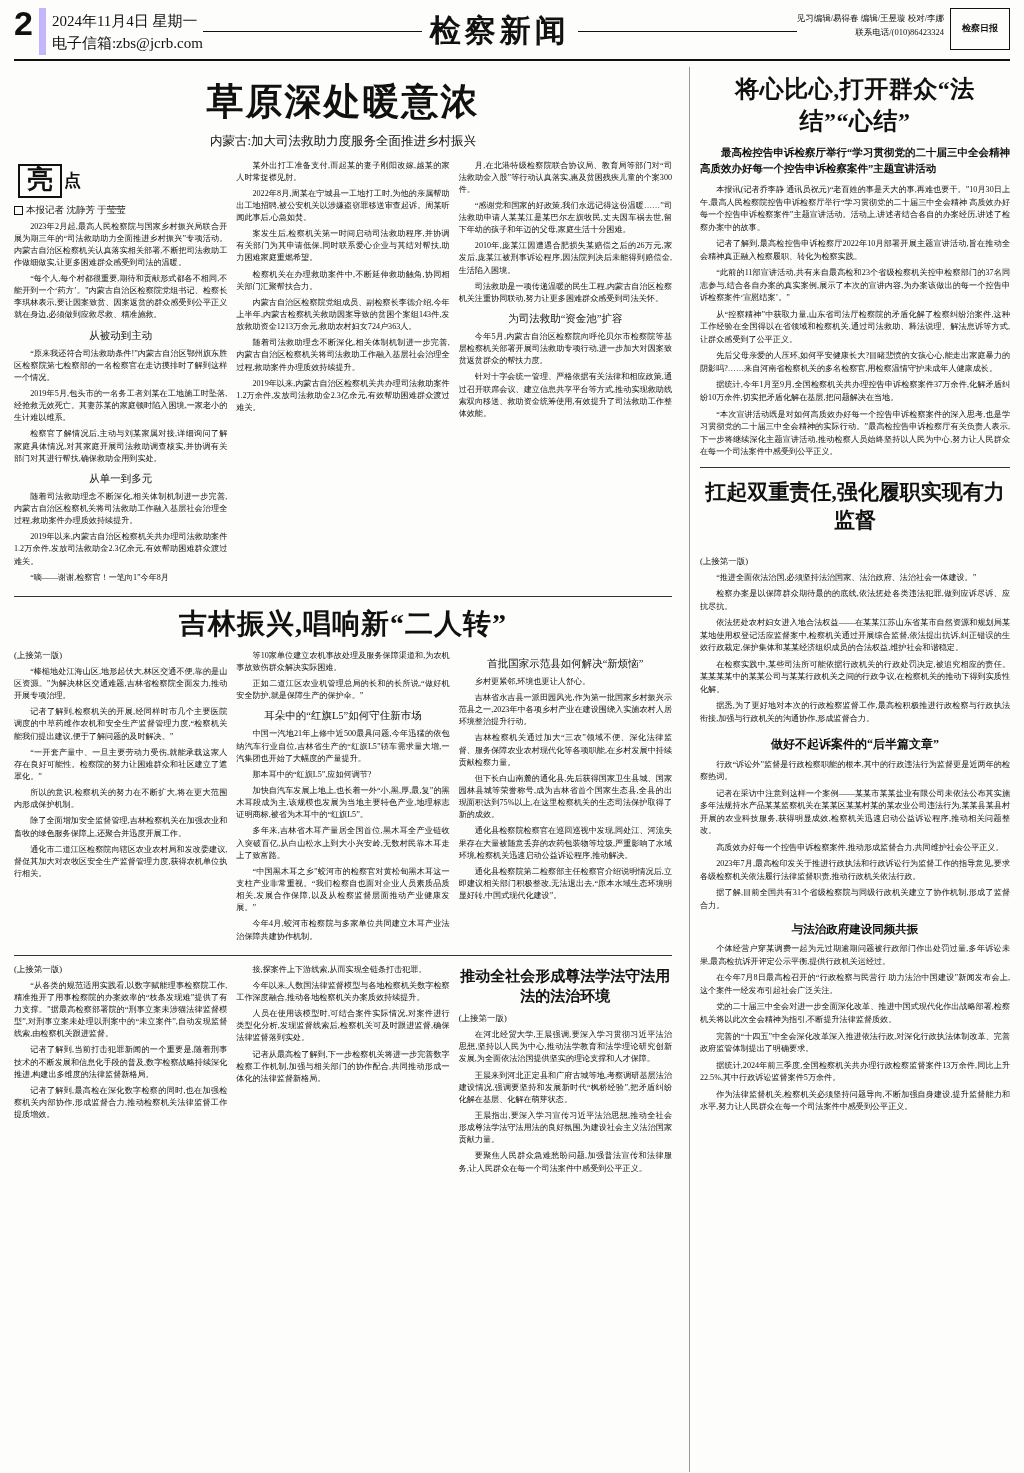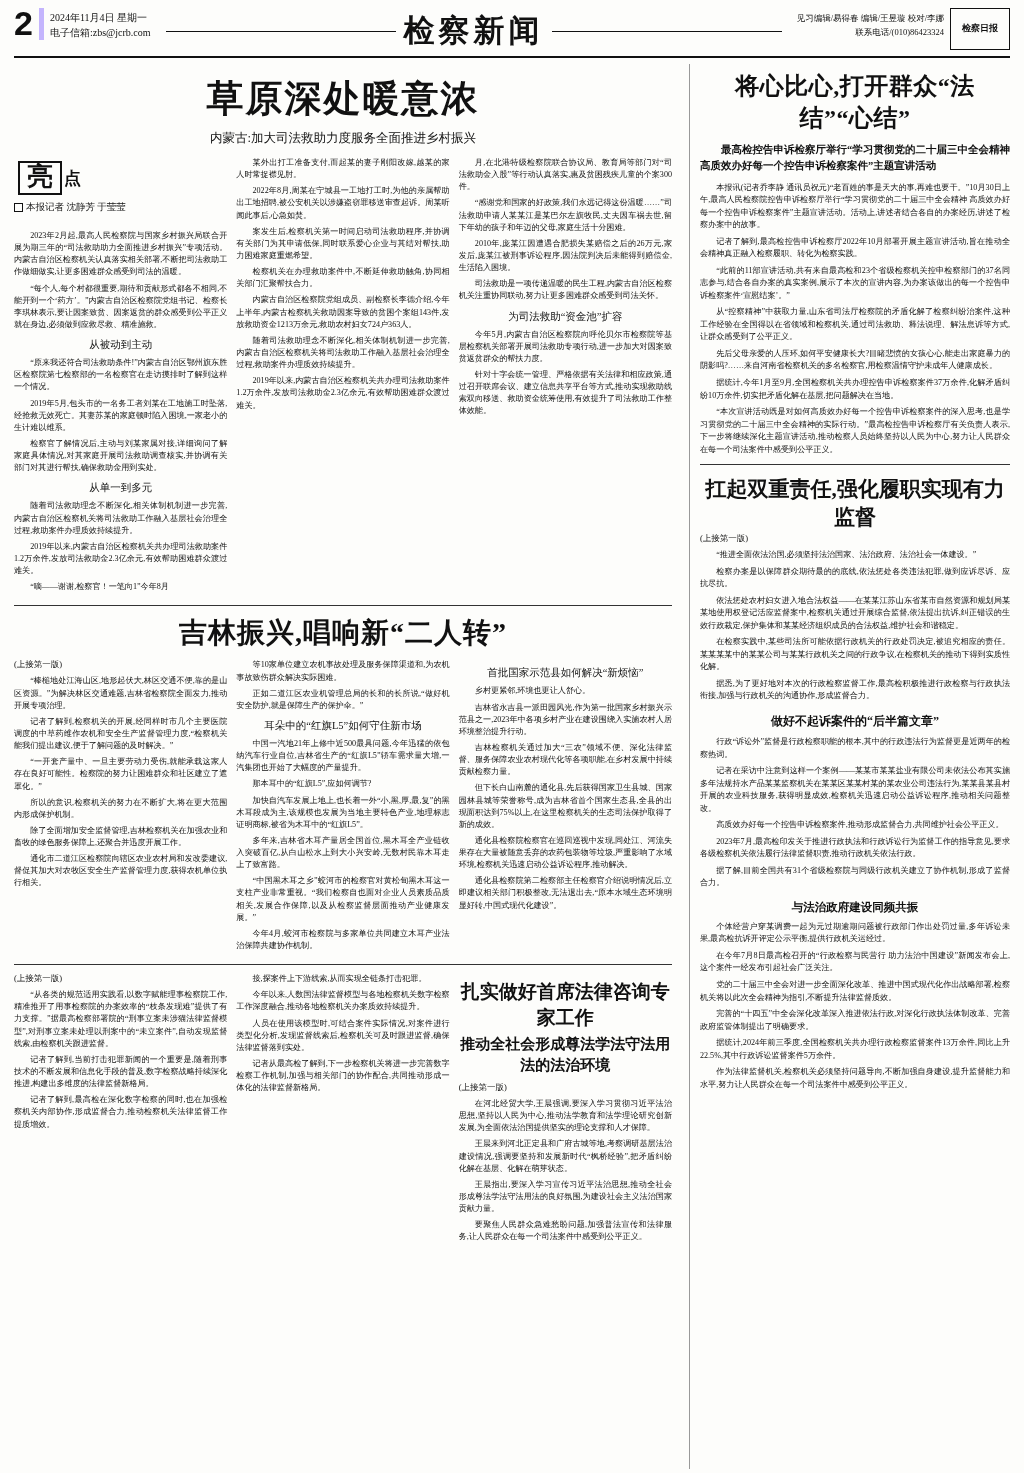--- a/index.html
+++ b/index.html
@@ -6,60 +6,60 @@
   body{
     width:1024px;height:1473px;background:#fdfdfb;
     font-family:"Liberation Serif","DejaVu Serif",serif;
     color:#111;overflow:hidden;
   }
   .page{position:relative;width:1024px;height:1473px;box-sizing:border-box;padding:8px 14px 6px 14px;}
 
   
   .masthead{display:flex;align-items:flex-start;border-bottom:2px solid #111;padding-bottom:4px;}
   .pagenum{font-size:34px;font-weight:bold;line-height:0.9;padding-right:6px;font-family:"Liberation Sans",sans-serif;}
-  .dateblock{font-size:10px;line-height:1.45;padding-top:3px;border-left:5px solid #c4b5fd;padding-left:6px;}
+  .dateblock{font-size:15px;line-height:1.45;padding-top:3px;border-left:7px solid #c4b5fd;padding-left:6px;}
   .mast-center{flex:1;display:flex;align-items:center;justify-content:center;gap:8px;padding-top:2px;}
   .mast-rule{height:1px;background:#111;flex:1;max-width:230px;}
   .mast-title{font-size:31px;font-weight:bold;letter-spacing:4px;font-family:"Liberation Serif",serif;}
   .mast-right{font-size:8.5px;line-height:1.6;text-align:right;padding-top:4px;padding-right:6px;}
   .logo{width:58px;height:40px;border:1px solid #111;display:flex;align-items:center;justify-content:center;
         font-size:9px;font-weight:bold;line-height:1.05;text-align:left;letter-spacing:0;}
 
   
   .body{display:flex;margin-top:6px;height:1405px;}
   .left{width:676px;padding-right:17px;border-right:1px solid #999;box-sizing:border-box;}
   .right{width:320px;padding-left:10px;box-sizing:border-box;}
 
   .headline-main{text-align:center;font-size:37px;font-weight:bold;letter-spacing:2px;margin:10px 0 6px;}
   .subhead-main{text-align:center;font-size:12.5px;margin-bottom:10px;}
 
   .liangdian{display:flex;align-items:center;gap:2px;margin:4px 0 6px 4px;}
   .liangdian .big{border:2px solid #111;font-size:26px;font-weight:bold;padding:1px 7px 3px;line-height:1;}
   .liangdian .small{font-size:17px;font-weight:bold;}
 
-  .byline{font-size:9.5px;margin:4px 0 16px;}
+  .byline{font-size:9.5px;margin:4px 0 4px;}
   .byline .sq{display:inline-block;width:7px;height:7px;border:1px solid #111;margin-right:3px;vertical-align:middle;}
 
   .cols3{display:flex;gap:9px;}
   .cols3 > div{flex:1;}
 
   p.t{font-size:8.1px;line-height:1.5;text-align:justify;margin:0 0 4px;text-indent:2em;}
   .sub-h-sm{font-size:10.5px;font-weight:normal;text-align:center;margin:7px 0 5px;}
   .hr-dark{border-top:1.5px solid #333;margin:8px 0;}
 
   .headline-2{text-align:center;font-size:28px;font-weight:bold;letter-spacing:1px;margin:8px 0 7px;}
   .cont-note{font-size:8.5px;margin:0 0 4px;}
 
   .headline-3{text-align:center;font-size:19px;font-weight:bold;line-height:1.35;margin:6px 0 4px;}
   .headline-3b{text-align:center;font-size:15px;font-weight:bold;line-height:1.35;margin:2px 0 7px;}
 
   
   .r-headline{text-align:center;font-size:24px;font-weight:bold;letter-spacing:0.5px;margin:6px 0 8px;}
   .r-lead{font-size:10.5px;line-height:1.55;text-align:justify;text-indent:2em;font-weight:bold;margin:0 0 7px;}
-  .r-headline2{text-align:center;font-size:21px;font-weight:bold;margin:10px 0 2px;}
+  .r-headline2{text-align:center;font-size:21px;font-weight:bold;margin:10px 0 22px;}
   .r-sub{text-align:center;font-size:12px;font-weight:bold;margin:10px 0 6px;}
   .r-sub2{text-align:center;font-size:11.5px;font-weight:bold;margin:10px 0 6px;}
   p.r{font-size:8.1px;line-height:1.55;text-align:justify;margin:0 0 4px;text-indent:2em;}
 </style>
 </head>
 <body>
 
 <div class="page">
 
   <div class="masthead">
@@ -169,21 +169,20 @@
           <p class="t">记者了解到,当前打击犯罪新闻的一个重要是,随着刑事技术的不断发展和信息化手段的普及,数字检察战略持续深化推进,构建出多维度的法律监督新格局。</p>
           <p class="t">记者了解到,最高检在深化数字检察的同时,也在加强检察机关内部协作,形成监督合力,推动检察机关法律监督工作提质增效。</p>
         </div>
         <div>
           <p class="t">接,探案件上下游线索,从而实现全链条打击犯罪。</p>
           <p class="t">今年以来,人数国法律监督模型与各地检察机关数字检察工作深度融合,推动各地检察机关办案质效持续提升。</p>
           <p class="t">人员在使用该模型时,可结合案件实际情况,对案件进行类型化分析,发现监督线索后,检察机关可及时跟进监督,确保法律监督落到实处。</p>
           <p class="t">记者从最高检了解到,下一步检察机关将进一步完善数字检察工作机制,加强与相关部门的协作配合,共同推动形成一体化的法律监督新格局。</p>
         </div>
         <div>
-          <div class="headline-3">扎实做好首席法律咨询专家工作</div>
           <div class="headline-3b">推动全社会形成尊法学法守法用法的法治环境</div>
           <div class="cont-note">(上接第一版)</div>
           <p class="t">在河北经贸大学,王晨强调,要深入学习贯彻习近平法治思想,坚持以人民为中心,推动法学教育和法学理论研究创新发展,为全面依法治国提供坚实的理论支撑和人才保障。</p>
           <p class="t">王晨来到河北正定县和广府古城等地,考察调研基层法治建设情况,强调要坚持和发展新时代“枫桥经验”,把矛盾纠纷化解在基层、化解在萌芽状态。</p>
           <p class="t">王晨指出,要深入学习宣传习近平法治思想,推动全社会形成尊法学法守法用法的良好氛围,为建设社会主义法治国家贡献力量。</p>
           <p class="t">要聚焦人民群众急难愁盼问题,加强普法宣传和法律服务,让人民群众在每一个司法案件中感受到公平正义。</p>
         </div>
       </div>
     </div>
 

